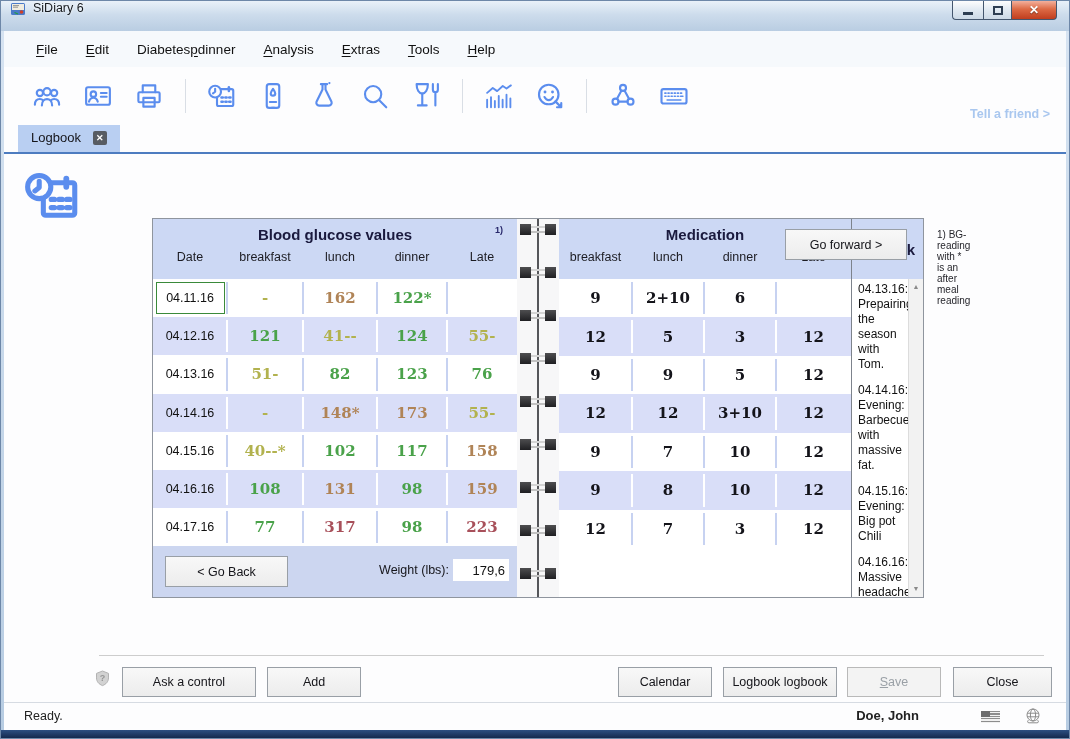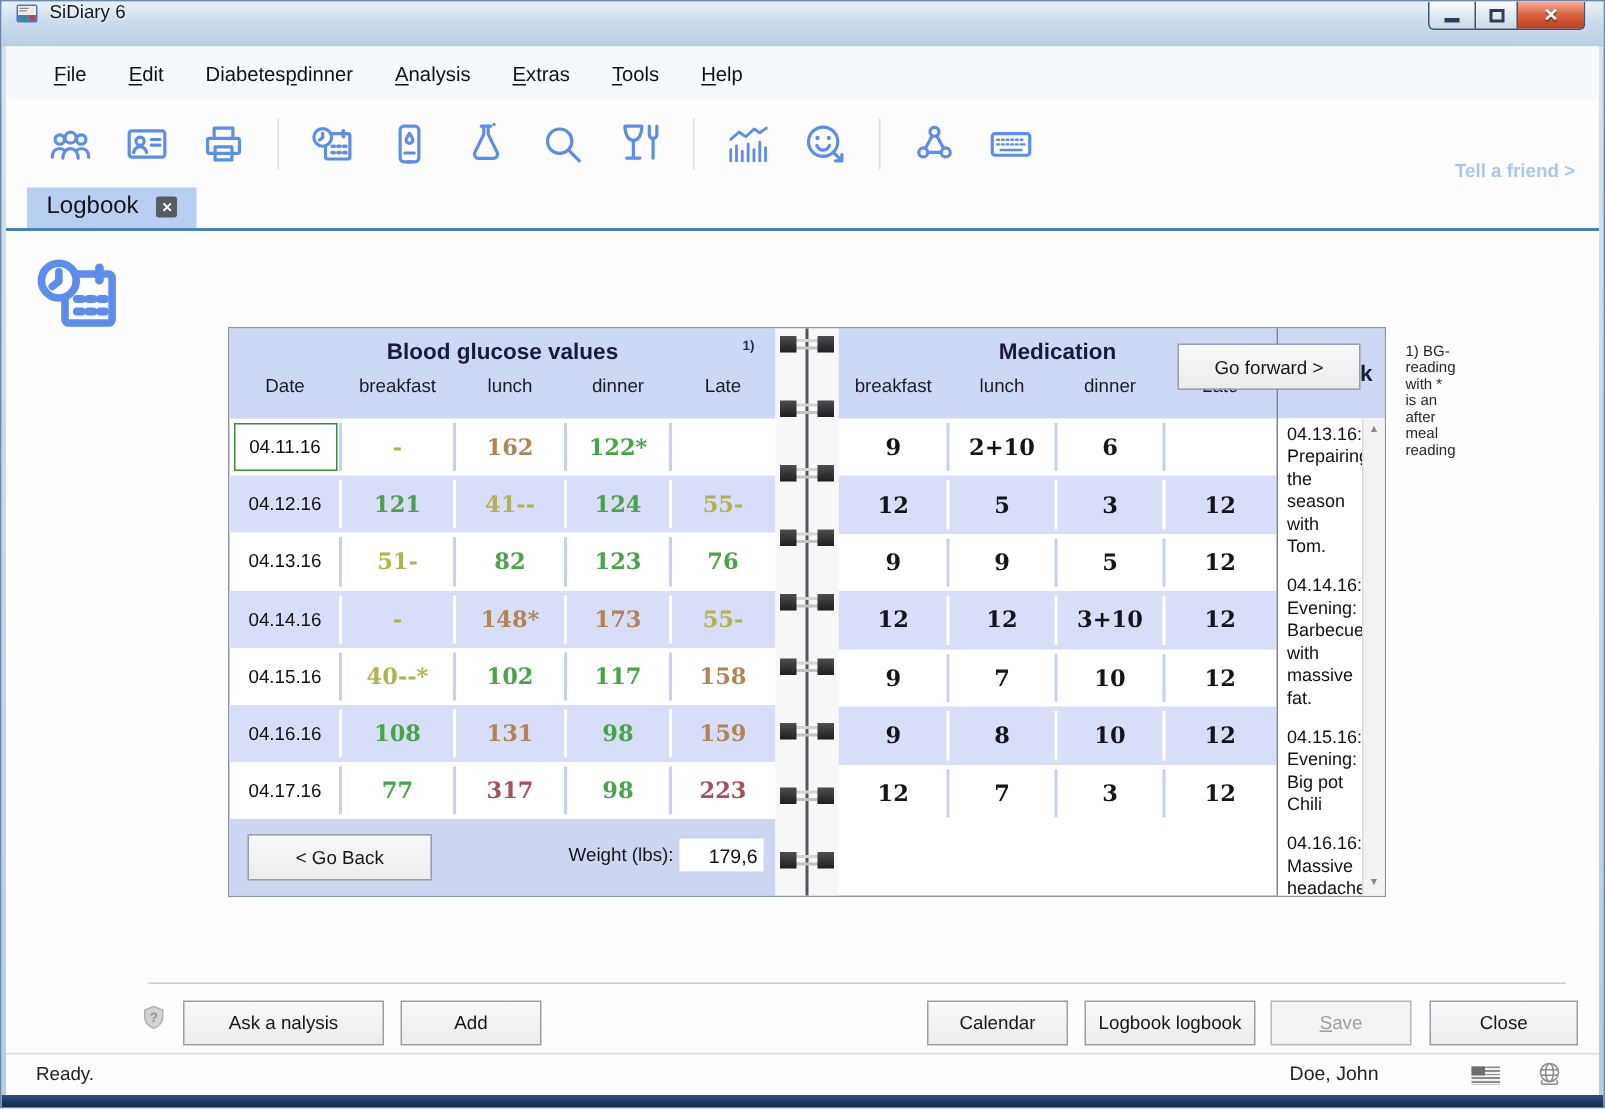--- a/index.html
+++ b/index.html
@@ -48,21 +48,21 @@
     stroke-linecap:round; stroke-linejoin:round; }
   .tool-sep{ width:1px; height:34px; background:#d9dee5; margin:0 4px; }
   .tell-friend{ position:absolute; right:16px; bottom:4px; font-weight:bold;
     font-size:12.5px; color:var(--tell_a_friend); cursor:pointer; }
 
   
   .tabbar{ height:29px; background:#fdfdfe; border-bottom:2px solid var(--tab_line);
     display:flex; align-items:flex-end; padding-left:14px; }
   .tab{ height:29px; background:var(--tab_bg); display:inline-flex; align-items:center;
     gap:12px; padding:0 13px; border-radius:2px 2px 0 0; cursor:pointer; }
-  .tab-label{ font-size:16px; color:#15151a; }
+  .tab-label{ font-size:13px; color:#15151a; }
   .tab-close{ width:14px; height:14px; background:#575c63; border-radius:2px; color:#fff;
     font-size:9px; line-height:14px; text-align:center; font-weight:bold; cursor:pointer; }
 
   
   .content{ flex:1; position:relative; background:#fdfdfe; }
   .big-icon{ position:absolute; left:20px; top:13px; color:var(--accent); }
 
   
   .logbook-table{ position:absolute; left:148px; top:64px; width:772px; height:380px;
     border:1px solid #8f959e; display:flex; background:#fff; }
@@ -142,21 +142,21 @@
   .help-shield{ position:absolute; left:91px; top:516px; }
   .act-btn{ position:absolute; top:513px; height:30px; }
   .btn-ask{ left:118px; width:134px; } .btn-add{ left:263px; width:94px; }
   .btn-calendar{ left:614px; width:94px; } .btn-detail{ left:719px; width:114px; }
   .btn-save{ left:843px; width:94px; color:#9aa0a6; background:#f3f3f3; border-color:#b9b9b9; cursor:default; }
   .btn-close{ left:949px; width:99px; }
 
   
   .statusbar{ height:28px; background:#fdfdfe; border-top:1px solid #d6dbe2; position:relative; }
   .status-text{ position:absolute; left:20px; top:6px; font-size:12.5px; color:#222; }
-  .status-user{ position:absolute; right:147px; top:5px; font-size:13px; font-weight:normal; color:#222;text-align:right; }
+  .status-user{ position:absolute; right:147px; top:5px; font-size:13px; font-weight:bold; color:#222;text-align:right; }
   .flag-icon{ position:absolute; right:66px; top:8px; width:19px; height:12px;
     background:repeating-linear-gradient(180deg,#8d8d8d 0 1.2px,#f1f1f1 1.2px 2.4px); cursor:pointer; }
   .flag-icon::before{ content:""; position:absolute; left:0; top:0; width:9px; height:6px; background:#6d6d6d; }
   .globe-icon{ position:absolute; right:24px; top:4px; cursor:pointer; }
 </style>
 </head>
 <body>
 
 <div class="window">
 
@@ -480,21 +480,21 @@
         </div>
       </div>
 
       <div class="action-divider"></div>
       <div class="help-shield">
         <svg width="15" height="17" viewBox="0 0 15 17">
           <path d="M7.5 1l6 2.4v4.5c0 3.8-2.6 6.4-6 7.7-3.4-1.3-6-3.9-6-7.7V3.4z" fill="#d2d2d2" stroke="#b2b2b2"></path>
           <text x="7.5" y="11" text-anchor="middle" font-size="9" font-weight="bold" fill="#969696" font-family="Liberation Sans, sans-serif">?</text>
         </svg>
       </div>
-      <div class="btn act-btn btn-ask">Ask a nalysis</div>
+      <div class="btn act-btn btn-ask">Ask a control</div>
       <div class="btn act-btn btn-add">Add</div>
       <div class="btn act-btn btn-calendar">Calendar</div>
       <div class="btn act-btn btn-detail">Logbook logbook</div>
       <div class="btn act-btn btn-save">
           <span></span>
           <u>S</u>
           <span>ave</span>
         </div>
       <div class="btn act-btn btn-close">Close</div>
     </div>

